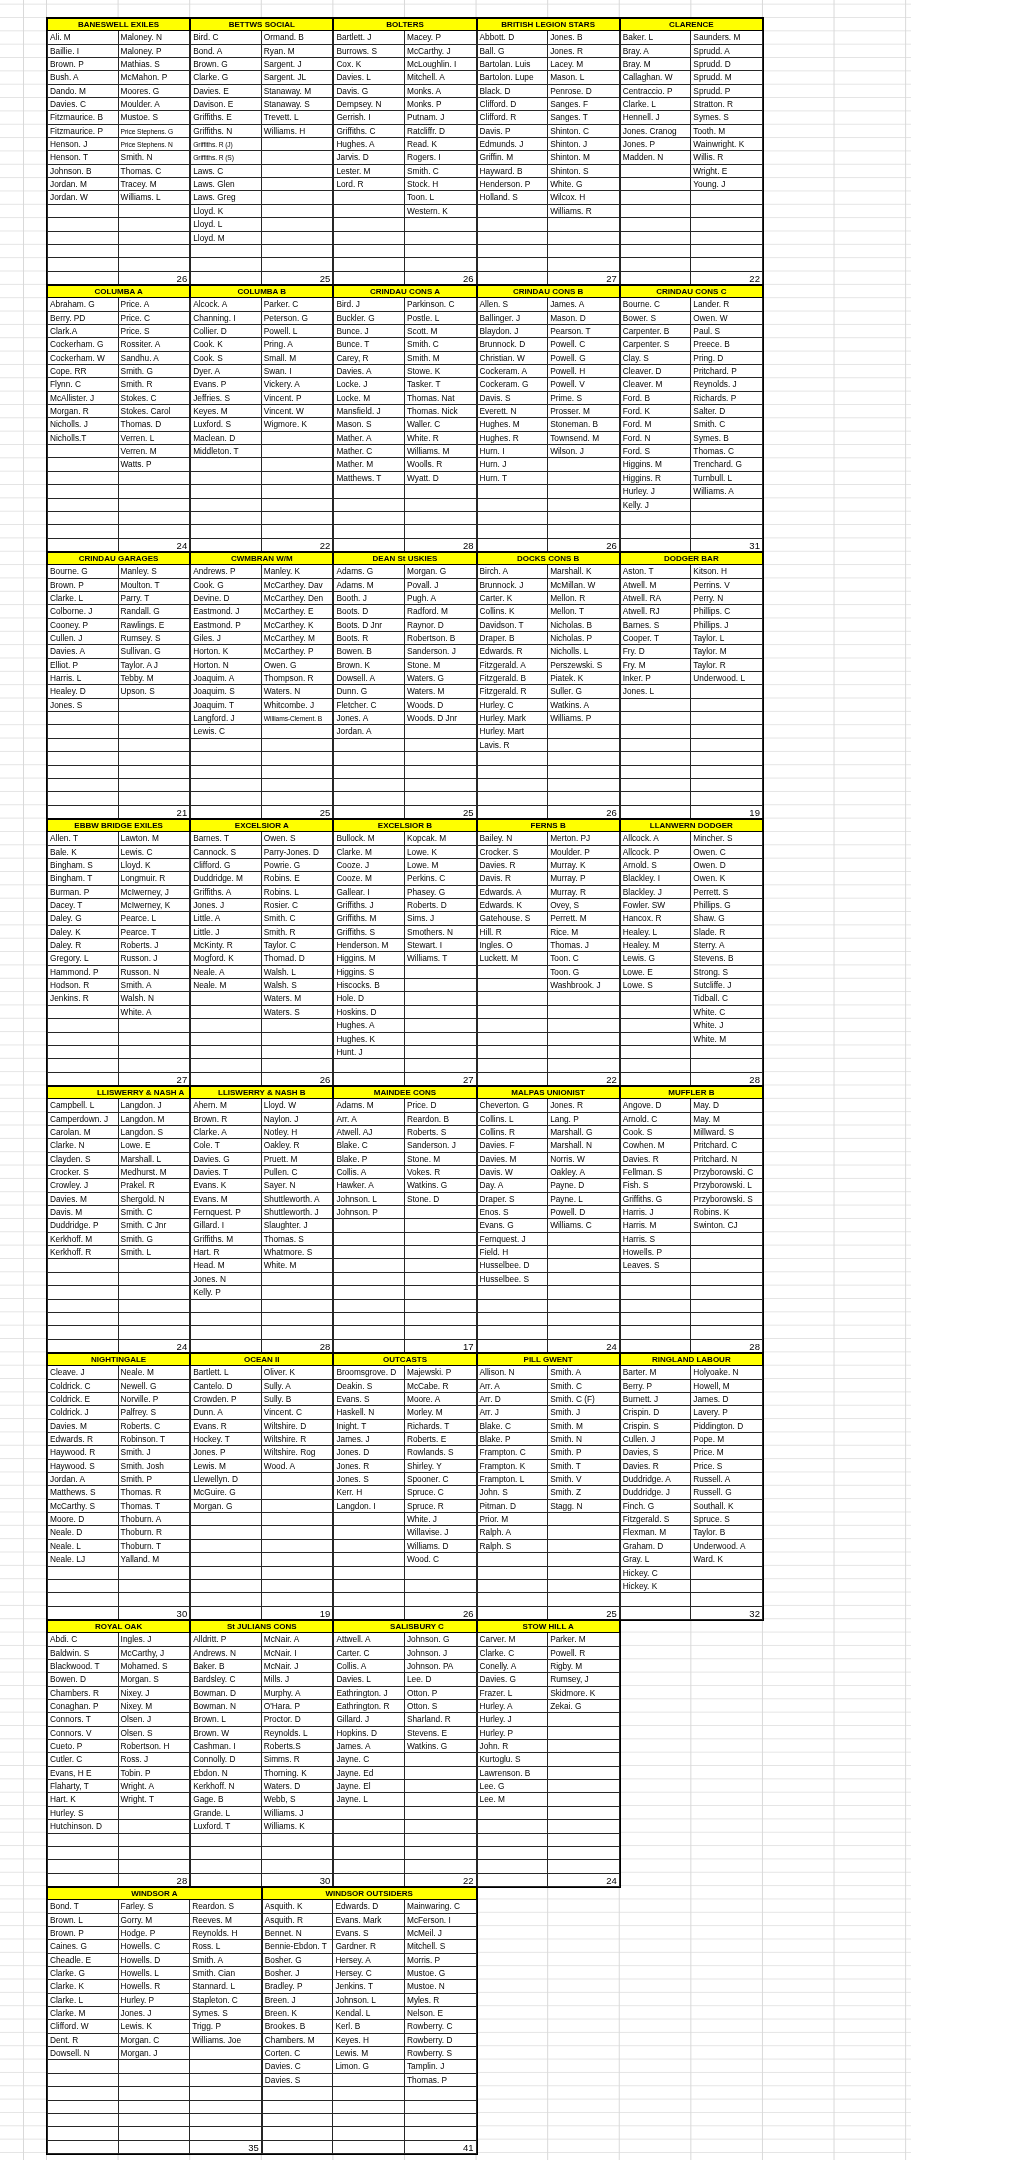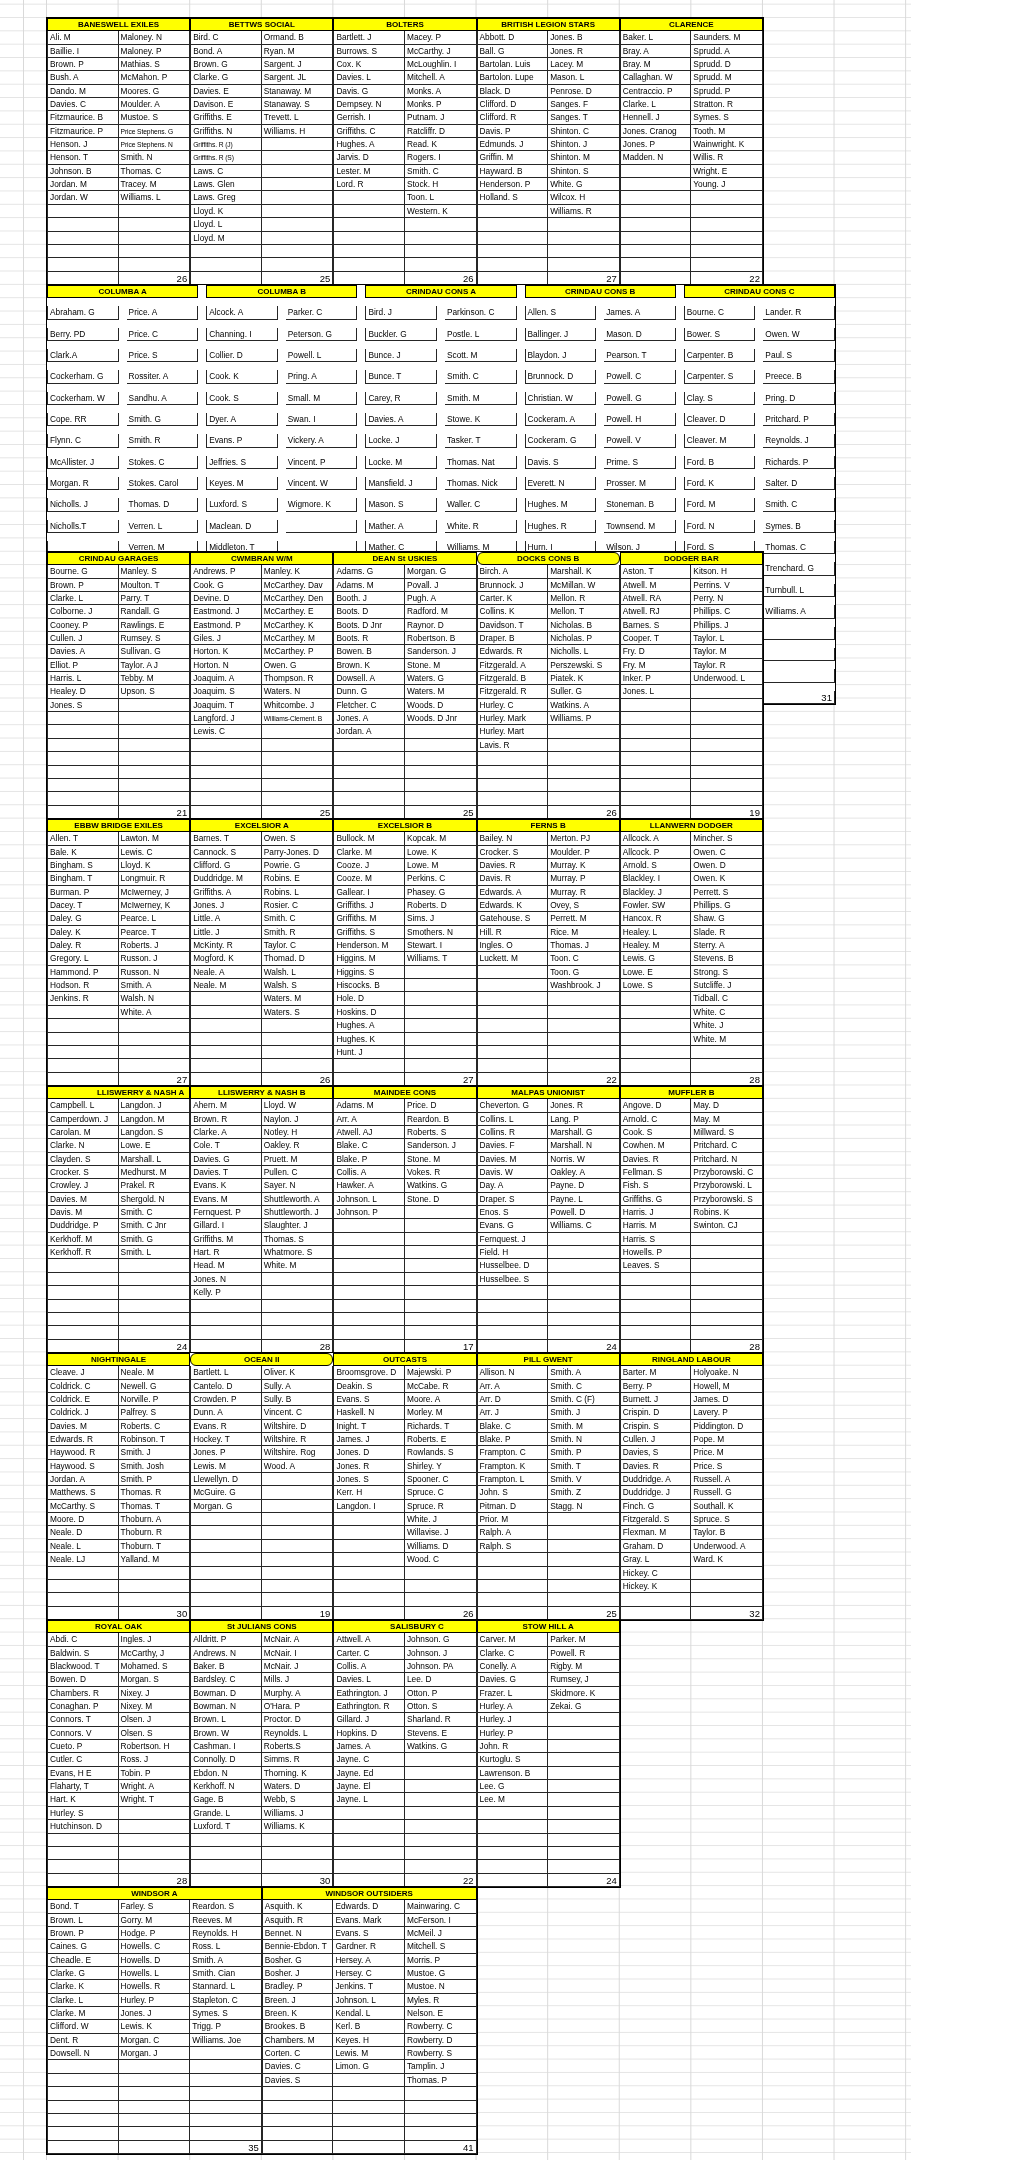--- a/index.html
+++ b/index.html
@@ -252,21 +252,21 @@
         <div class="td cnt">26</div>
         <div class="td cnt tl"></div>
         <div class="td cnt">25</div>
         <div class="td cnt tl"></div>
         <div class="td cnt">26</div>
         <div class="td cnt tl"></div>
         <div class="td cnt">27</div>
         <div class="td cnt tl"></div>
         <div class="td cnt">22</div>
       </div>
-      <div class="section" style="top: 284px; grid-template-columns: repeat(10, 71.6px); grid-template-rows: 13.35px repeat(18, 13.35px) 13.35px; gap: 8px;">
+      <div class="section" style="top: 284px; grid-template-columns: repeat(10, 71.6px); grid-template-rows: 13.35px repeat(18, 13.35px) 13.35px;">
         <div class="th" style="grid-column: span 2;">COLUMBA A</div>
         <div class="th" style="grid-column: span 2;">COLUMBA B</div>
         <div class="th" style="grid-column: span 2;">CRINDAU CONS A</div>
         <div class="th" style="grid-column: span 2;">CRINDAU CONS B</div>
         <div class="th" style="grid-column: span 2;">CRINDAU CONS C</div>
         <div class="td tl">Abraham. G</div>
         <div class="td">Price. A</div>
         <div class="td tl">Alcock. A</div>
         <div class="td">Parker. C</div>
         <div class="td tl">Bird. J</div>
@@ -453,21 +453,21 @@
         <div class="td cnt">28</div>
         <div class="td cnt tl"></div>
         <div class="td cnt">26</div>
         <div class="td cnt tl"></div>
         <div class="td cnt">31</div>
       </div>
       <div class="section" style="top: 551px; grid-template-columns: repeat(10, 71.6px); grid-template-rows: 13.35px repeat(18, 13.35px) 13.35px;">
         <div class="th" style="grid-column: span 2;">CRINDAU GARAGES</div>
         <div class="th" style="grid-column: span 2;">CWMBRAN W/M</div>
         <div class="th" style="grid-column: span 2;">DEAN St USKIES</div>
-        <div class="th" style="grid-column: span 2; border-radius: 6px;">DOCKS CONS B</div>
+        <div class="th" style="grid-column: span 2;">DOCKS CONS B</div>
         <div class="th" style="grid-column: span 2;">DODGER BAR</div>
         <div class="td tl">Bourne. G</div>
         <div class="td">Manley. S</div>
         <div class="td tl">Andrews. P</div>
         <div class="td">Manley. K</div>
         <div class="td tl">Adams. G</div>
         <div class="td">Morgan. G</div>
         <div class="td tl">Birch. A</div>
         <div class="td">Marshall. K</div>
         <div class="td tl">Aston. T</div>
@@ -1042,21 +1042,21 @@
         <div class="td cnt">28</div>
         <div class="td cnt tl"></div>
         <div class="td cnt">17</div>
         <div class="td cnt tl"></div>
         <div class="td cnt">24</div>
         <div class="td cnt tl"></div>
         <div class="td cnt">28</div>
       </div>
       <div class="section" style="top: 1352px; grid-template-columns: repeat(10, 71.6px); grid-template-rows: 13.35px repeat(18, 13.35px) 13.35px;">
         <div class="th" style="grid-column: span 2;">NIGHTINGALE</div>
-        <div class="th" style="grid-column: span 2; border-radius: 6px;">OCEAN II</div>
+        <div class="th" style="grid-column: span 2;">OCEAN II</div>
         <div class="th" style="grid-column: span 2;">OUTCASTS</div>
         <div class="th" style="grid-column: span 2;">PILL GWENT</div>
         <div class="th" style="grid-column: span 2;">RINGLAND LABOUR</div>
         <div class="td tl">Cleave. J</div>
         <div class="td">Neale. M</div>
         <div class="td tl">Bartlett. L</div>
         <div class="td">Oliver. K</div>
         <div class="td tl">Broomsgrove. D</div>
         <div class="td">Majewski. P</div>
         <div class="td tl">Allison. N</div>

